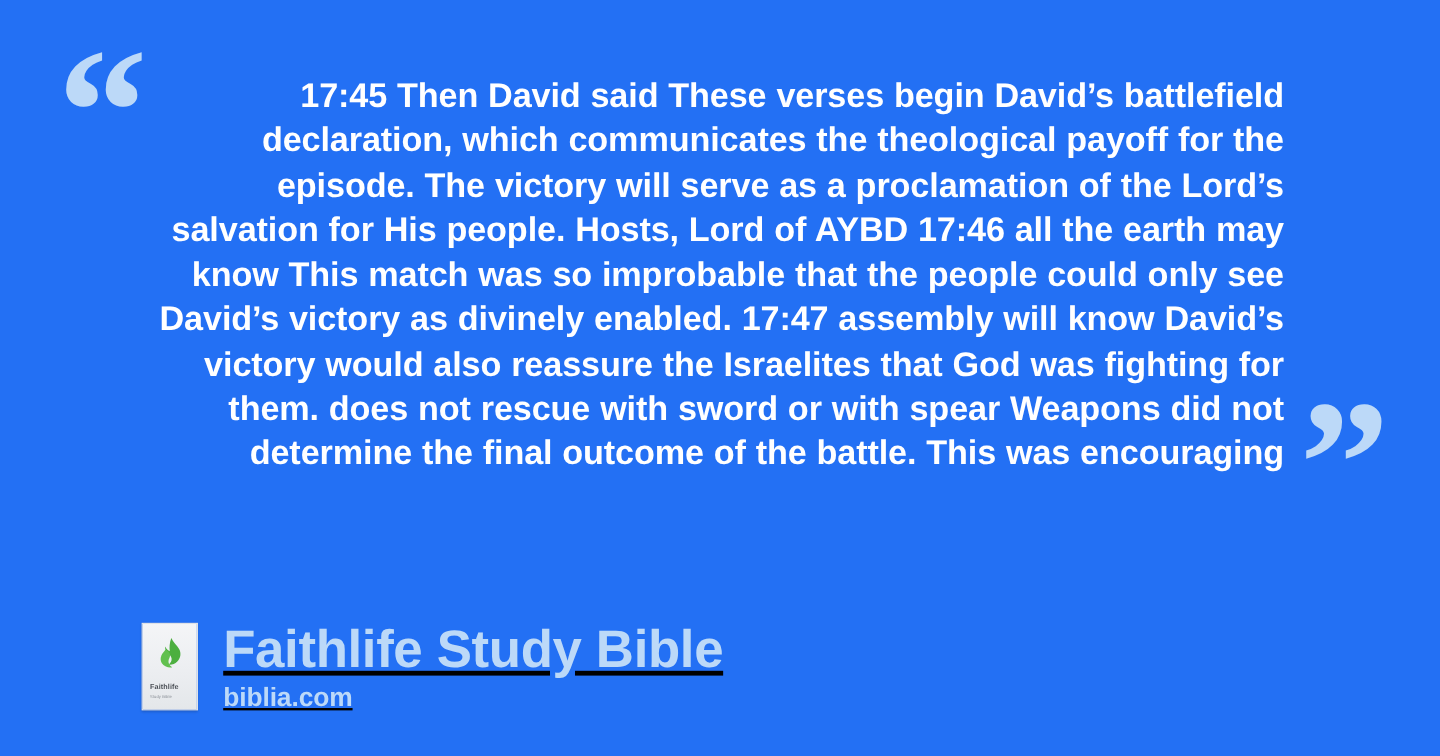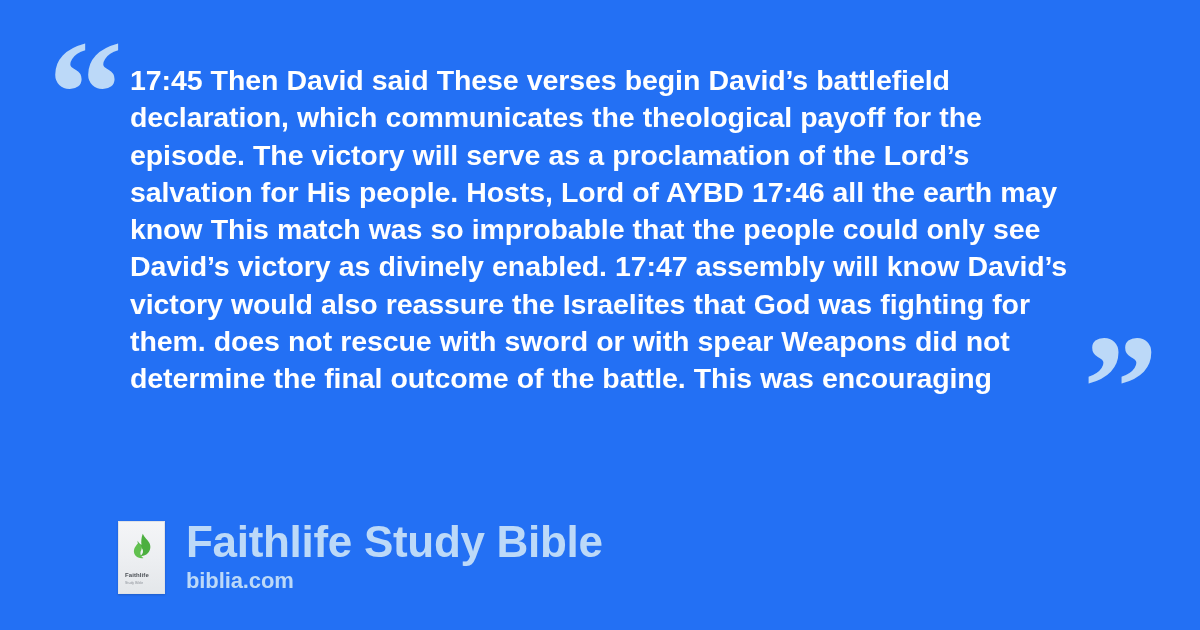--- a/index.html
+++ b/index.html
@@ -49,37 +49,37 @@
     top: 62px;
     width: 1200px;
     height: 360px;
     display: flex;
     align-items: flex-start;
     justify-content: center;
   }
   .quote-text {
     width: 940px;
     margin: 0;
-    text-align: left;
+    text-align: right;
     color: #ffffff;
     font-family: "Liberation Sans Narrow", "Liberation Sans", sans-serif;
     font-weight: 700;
     font-size: 28.5px;
     line-height: 37.3px;
     letter-spacing: -0.1px;
     word-spacing: 0.4px;
   }
 
   
   .footer {
     position: absolute;
     left: 118px;
     bottom: 34px;
     display: flex;
-    align-items: center;
+    text-decoration: underline;
   }
 
   .book-cover {
     position: relative;
     width: 47px;
     height: 73px;
     background: linear-gradient(180deg, #f4f5f7 0%, #eceef1 55%, #e4e7ea 100%);
     border: 1px solid #dfe2e6;
     box-sizing: border-box;
     display: flex;

